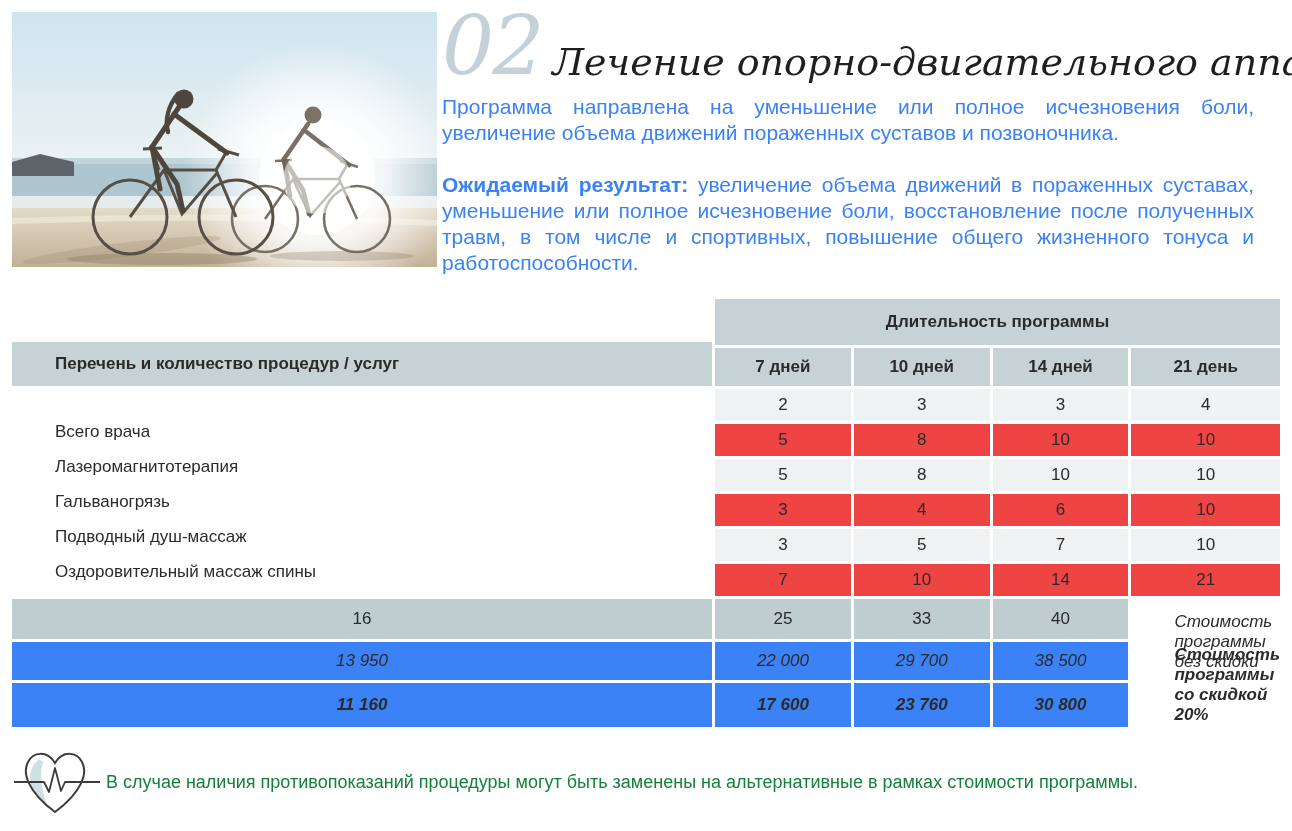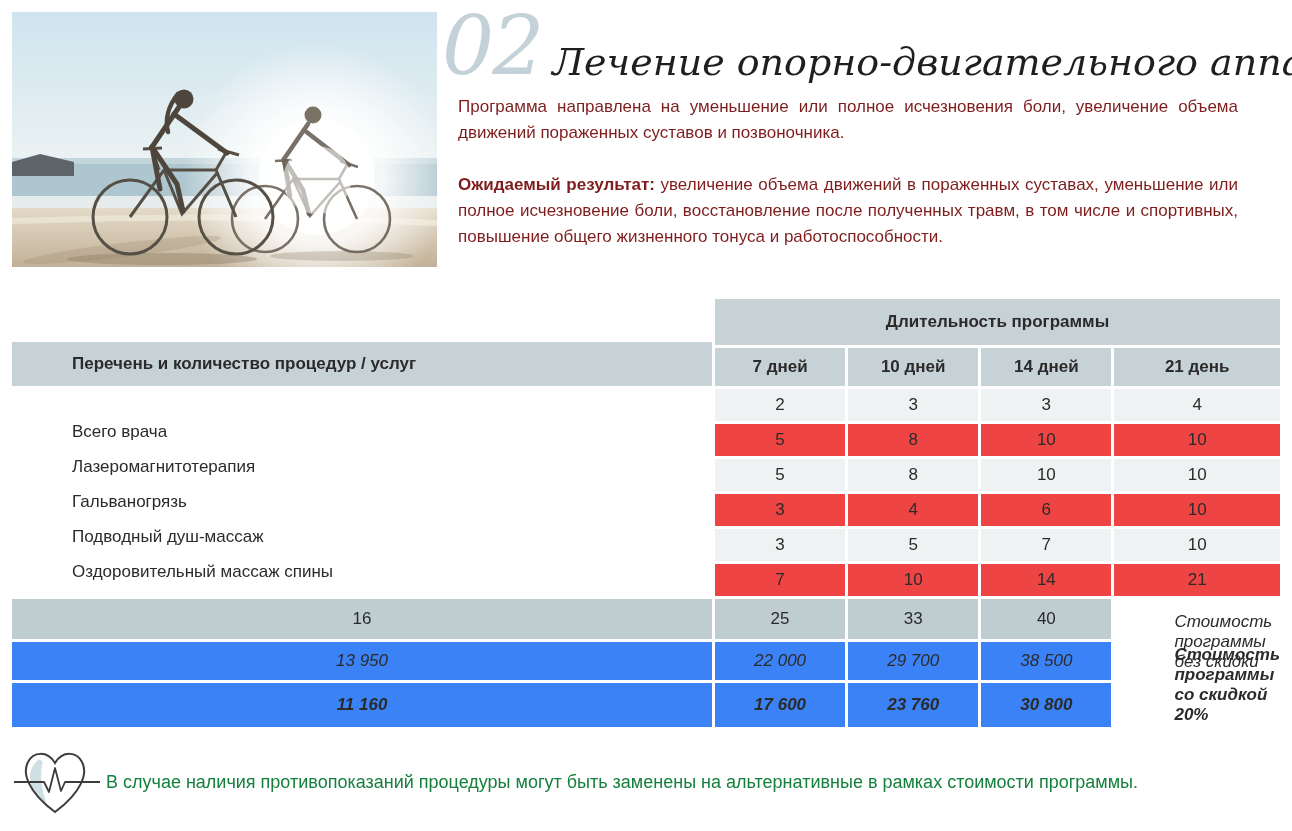--- a/index.html
+++ b/index.html
@@ -21,40 +21,40 @@
   .title-row { display: flex; align-items: baseline; }
   .big-num {
     font-family: "DejaVu Serif", serif; font-style: italic; font-weight: 400;
     font-size: 82px; line-height: 86px; color: #c3d2d9; letter-spacing: -2px;
   }
   .page-title {
     font-family: "DejaVu Serif", serif; font-style: italic; font-weight: 400;
     font-size: 38px; color: #1f1f1f; margin-left: 10px; white-space: nowrap;
   }
   .para {
-    font-size: 17px; line-height: 26px; text-align: justify;
-    color: #7f1d1d; margin: 16px;
+    font-size: 21px; line-height: 26px; text-align: justify;
+    color: #3b82f6; margin: 0;
   }
   .para.intro { margin-top: 4px; }
   .para.expected { margin-top: 26px; }
   .para b { font-weight: bold; }
 
   
   .ptable {
     position: absolute; left: 12px; top: 299px; width: 1268px;
     display: grid;
     grid-template-columns: 700px repeat(4, 1fr);
     grid-template-rows: 46px 38px repeat(6, 32px) 40px 38px 44px;
     gap: 3px; background: #ffffff;
   }
   .cell {
     display: flex; align-items: center; justify-content: center;
     font-size: 17px; color: #2b2b2b;
   }
-  .cell.left { justify-content: flex-start; padding-left: 60px; margin-top: 43px; }
+  .cell.left { justify-content: flex-start; padding-left: 43px; margin-top: 43px; }
   .hbg   { background: #c6d2d5; font-weight: bold; }
   .light { background: #eef2f2; }
   .mid   { background: #ef4444; }
   .total { background: #bfccd0; }
   .price { background: #3b82f6; font-style: italic; }
   .bold  { font-weight: bold; }
   .span-left  { grid-area: 1 / 1 / 3 / 2; }
   .span-group { grid-area: 1 / 2 / 2 / 6; }
 
   

